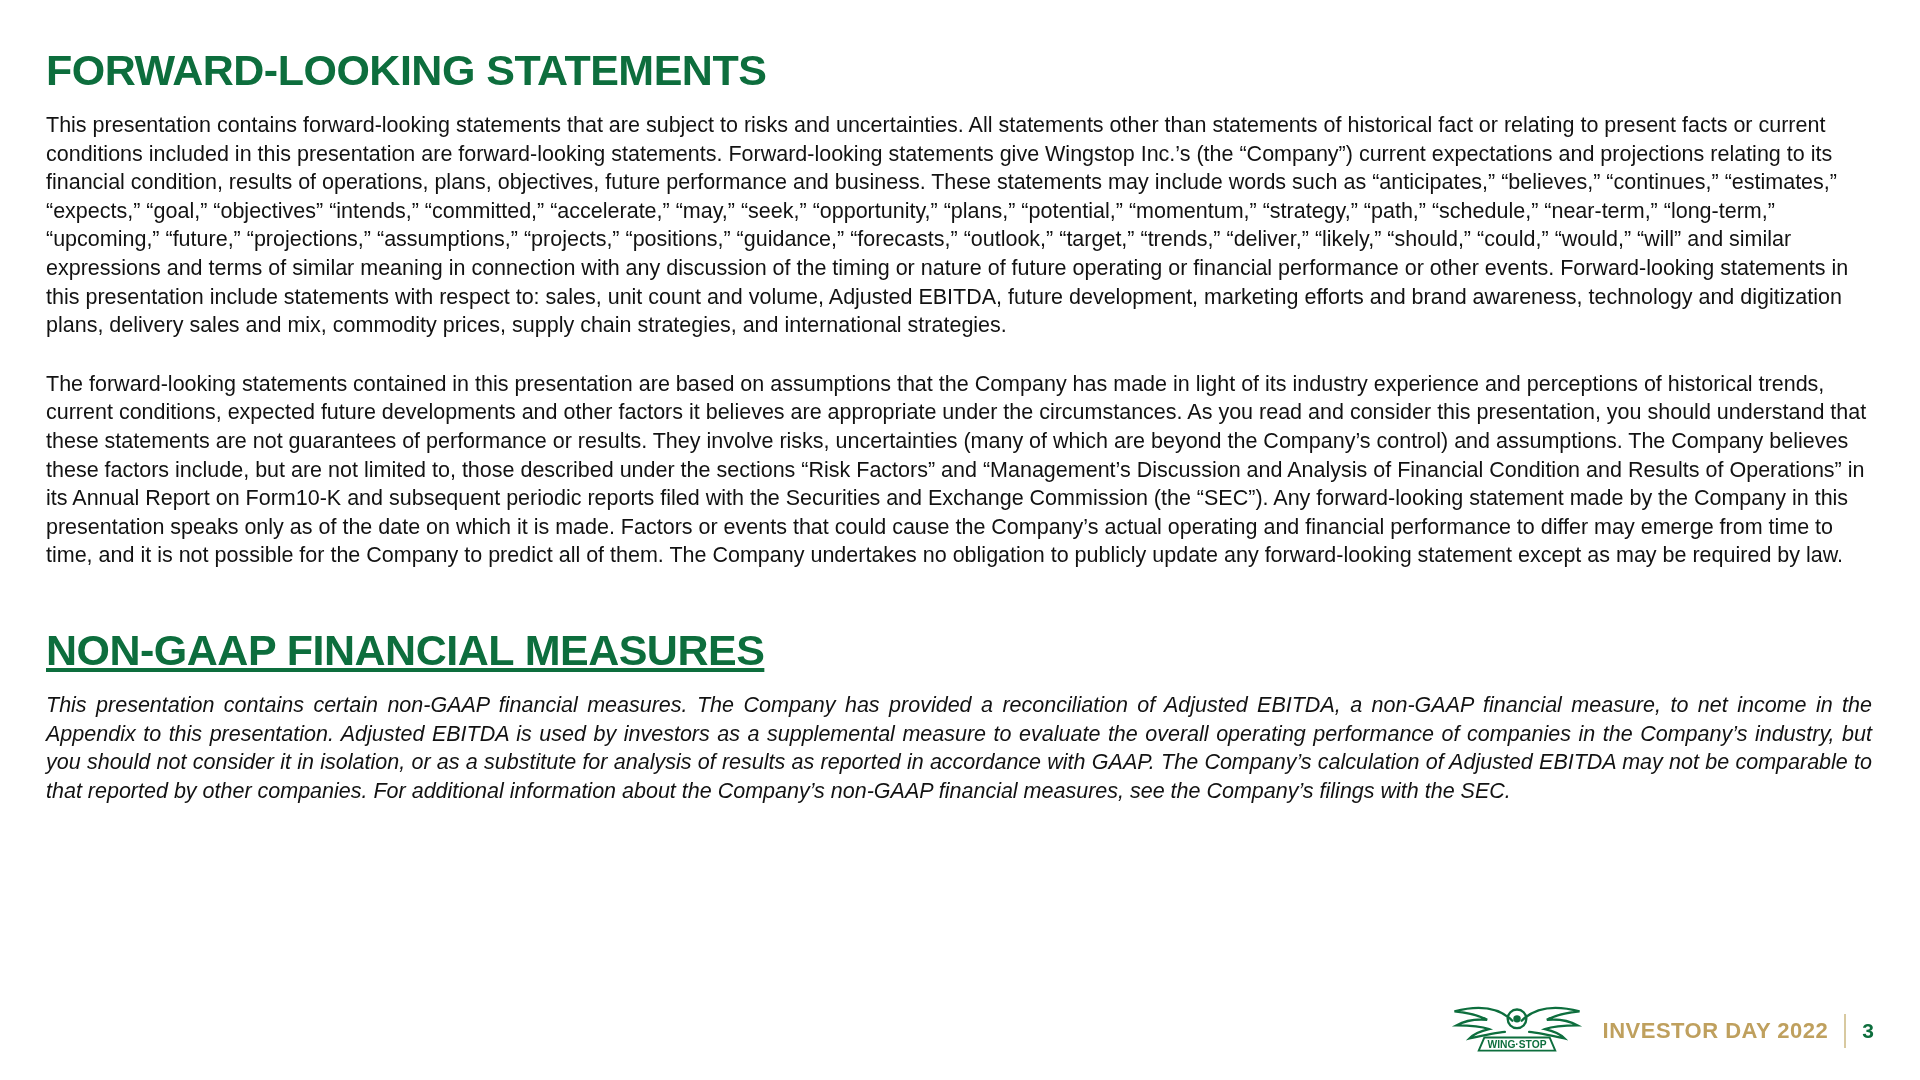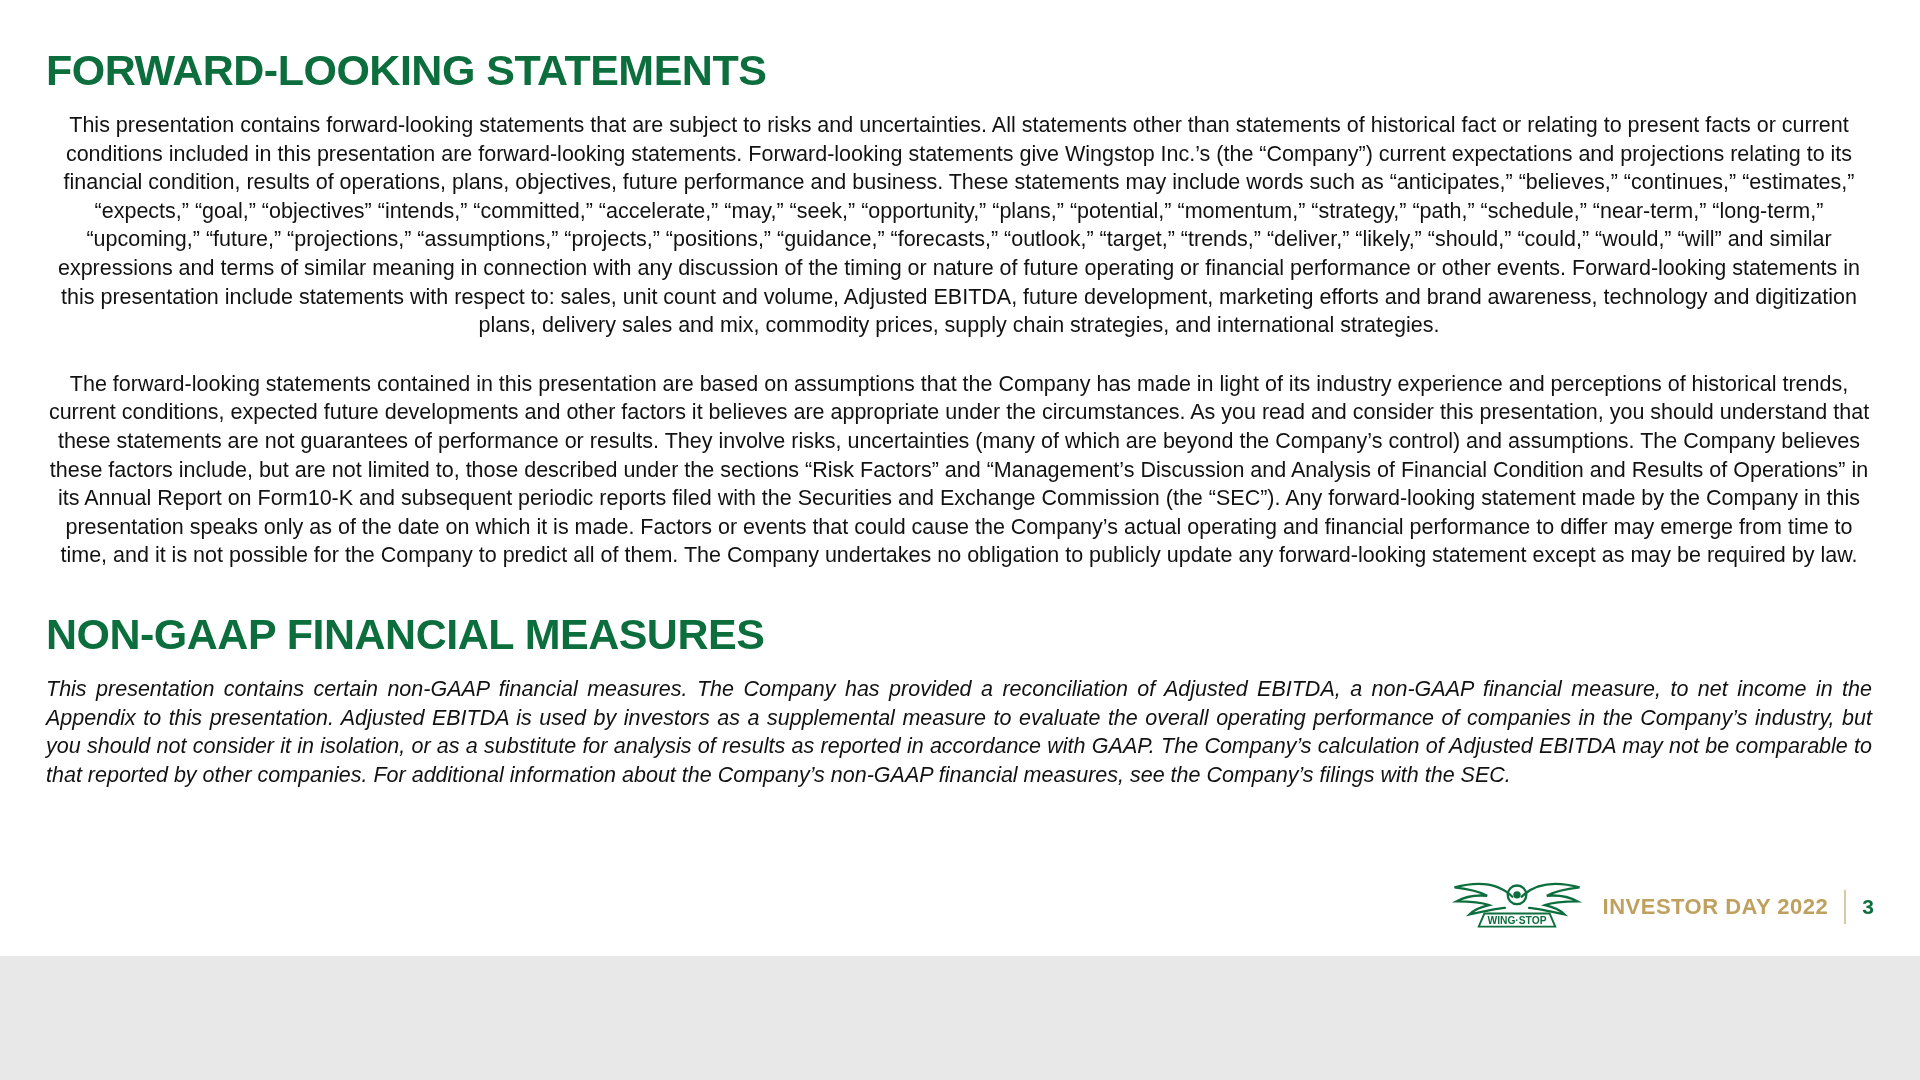--- a/index.html
+++ b/index.html
@@ -3,45 +3,46 @@
 <meta charset="utf-8">
 <style>
   html, body {
     margin: 0;
     padding: 0;
     background: #e8e8e8;
   }
   .slide {
     position: relative;
     width: 1920px;
-    height: 956px;
+    height: 1080px;
     margin: 0 auto;
     background: #ffffff;
     box-sizing: border-box;
     padding: 46px 48px 0 46px;
     font-family: "Liberation Sans", sans-serif;
     overflow: hidden;
   }
   .section-title {
     margin: 0 0 16px 0;
     font-size: 43px;
     font-weight: 800;
     letter-spacing: -0.5px;
     color: #0d6e3d;
     font-family: "Liberation Sans", sans-serif;
   }
   .section-title.second {
-    margin-top: 40px;
+    margin-top: 56px;
+    text-decoration: underline;
   }
   .body-para {
     margin: 0 0 30px 0;
     font-size: 21.5px;
     line-height: 1.33;
     color: #121212;
-    text-align: center;
+    text-align: left;
   }
   .body-para.justified {
     text-align: justify;
     font-style: italic;
   }
   .footer {
     position: absolute;
     right: 42px;
     bottom: 16px;
     display: flex;

